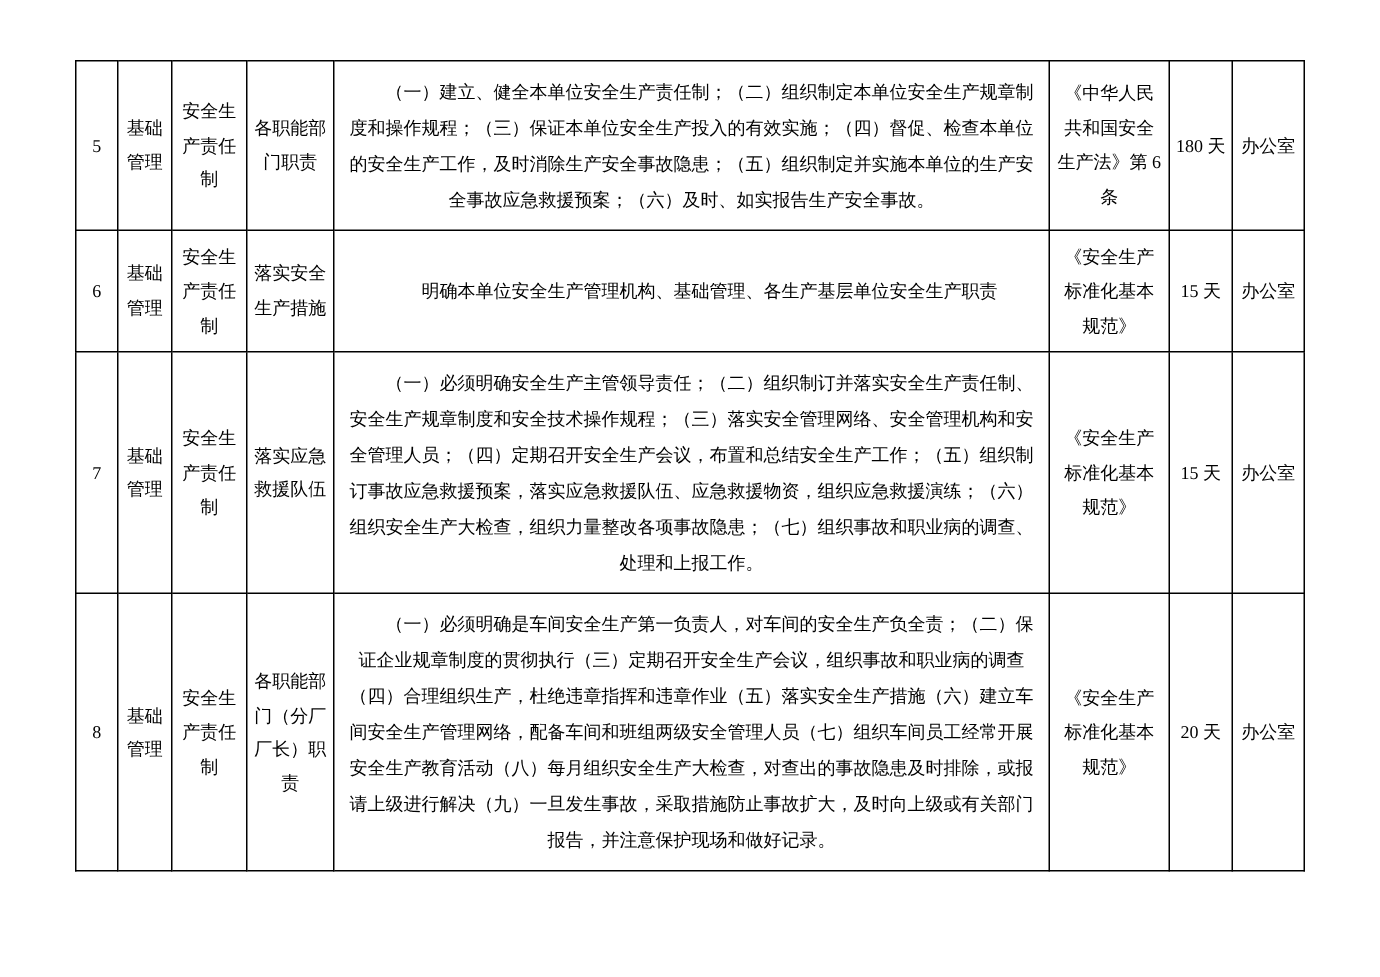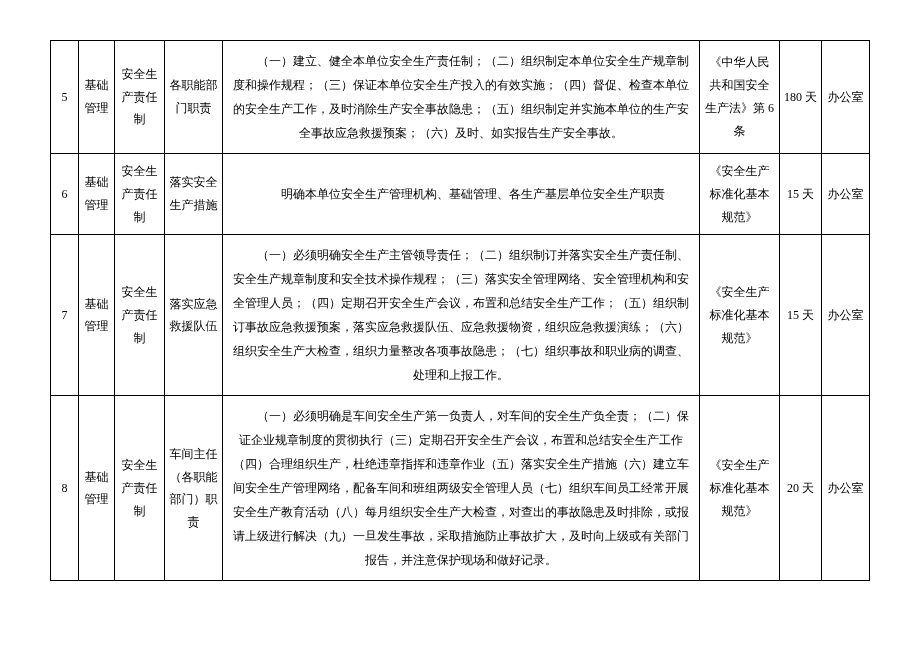--- a/index.html
+++ b/index.html
@@ -86,20 +86,20 @@
       <td>落实应急救援队伍</td>
       <td class="content">（一）必须明确安全生产主管领导责任；（二）组织制订并落实安全生产责任制、安全生产规章制度和安全技术操作规程；（三）落实安全管理网络、安全管理机构和安全管理人员；（四）定期召开安全生产会议，布置和总结安全生产工作；（五）组织制订事故应急救援预案，落实应急救援队伍、应急救援物资，组织应急救援演练；（六）组织安全生产大检查，组织力量整改各项事故隐患；（七）组织事故和职业病的调查、处理和上报工作。</td>
       <td>《安全生产标准化基本规范》</td>
       <td>15 天</td>
       <td>办公室</td>
     </tr>
     <tr>
       <td>8</td>
       <td>基础管理</td>
       <td>安全生产责任制</td>
-      <td>车间主任（各职能部门）职责</td>
-      <td class="content">（一）必须明确是车间安全生产第一负责人，对车间的安全生产负全责；（二）保证企业规章制度的贯彻执行（三）定期召开安全生产会议，布置和总结安全生产工作（四）合理组织生产，杜绝违章指挥和违章作业（五）落实安全生产措施（六）建立车间安全生产管理网络，配备车间和班组两级安全管理人员（七）组织车间员工经常开展安全生产教育活动（八）每月组织安全生产大检查，对查出的事故隐患及时排除，或报请上级进行解决（九）一旦发生事故，采取措施防止事故扩大，及时向上级或有关部门报告，并注意保护现场和做好记录。</td>
+      <td>各职能部门（分厂厂长）职责</td>
+      <td class="content">（一）必须明确是车间安全生产第一负责人，对车间的安全生产负全责；（二）保证企业规章制度的贯彻执行（三）定期召开安全生产会议，组织事故和职业病的调查（四）合理组织生产，杜绝违章指挥和违章作业（五）落实安全生产措施（六）建立车间安全生产管理网络，配备车间和班组两级安全管理人员（七）组织车间员工经常开展安全生产教育活动（八）每月组织安全生产大检查，对查出的事故隐患及时排除，或报请上级进行解决（九）一旦发生事故，采取措施防止事故扩大，及时向上级或有关部门报告，并注意保护现场和做好记录。</td>
       <td>《安全生产标准化基本规范》</td>
       <td>20 天</td>
       <td>办公室</td>
     </tr>
   </tbody>
 </table>
 
 </body></html>

